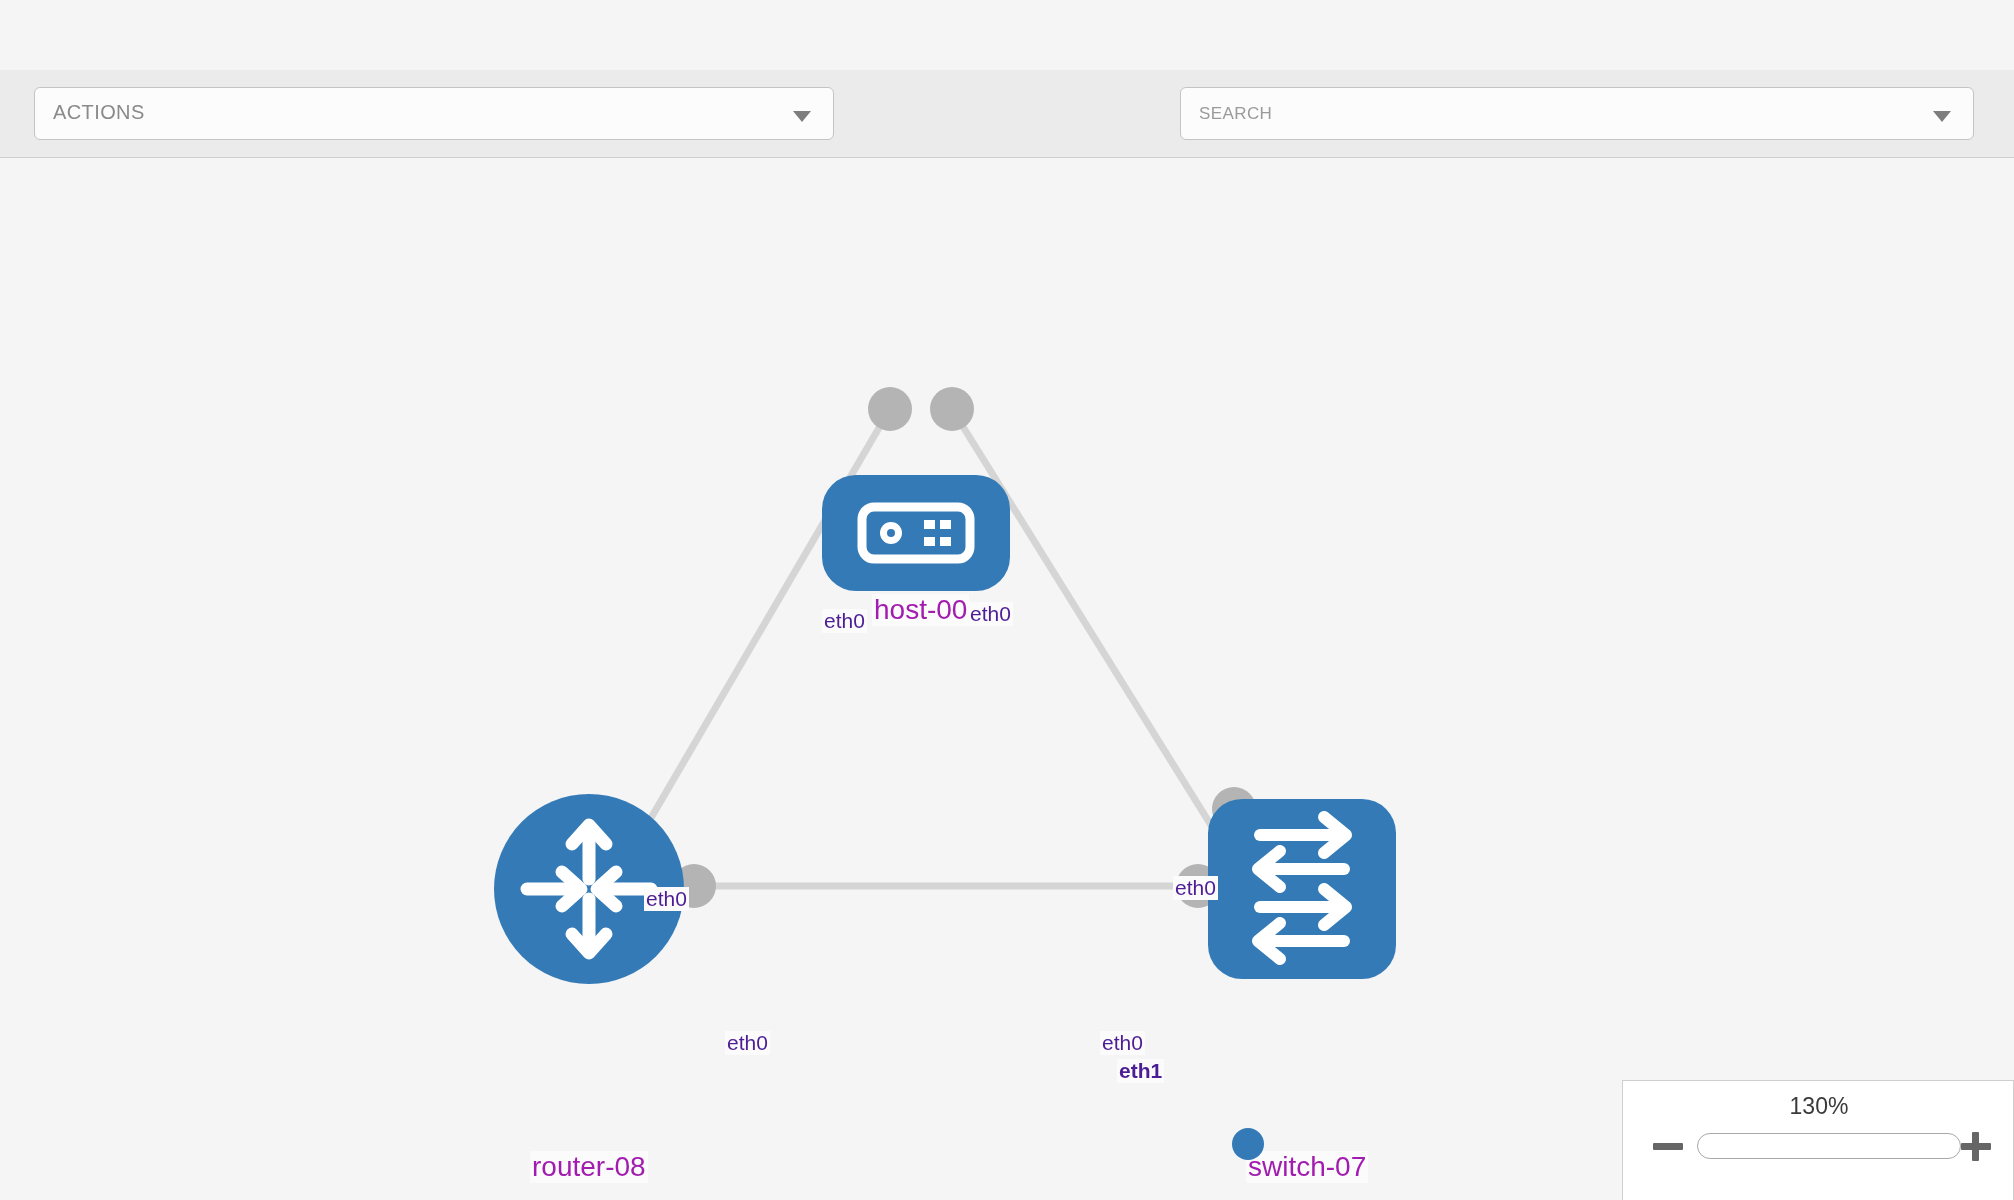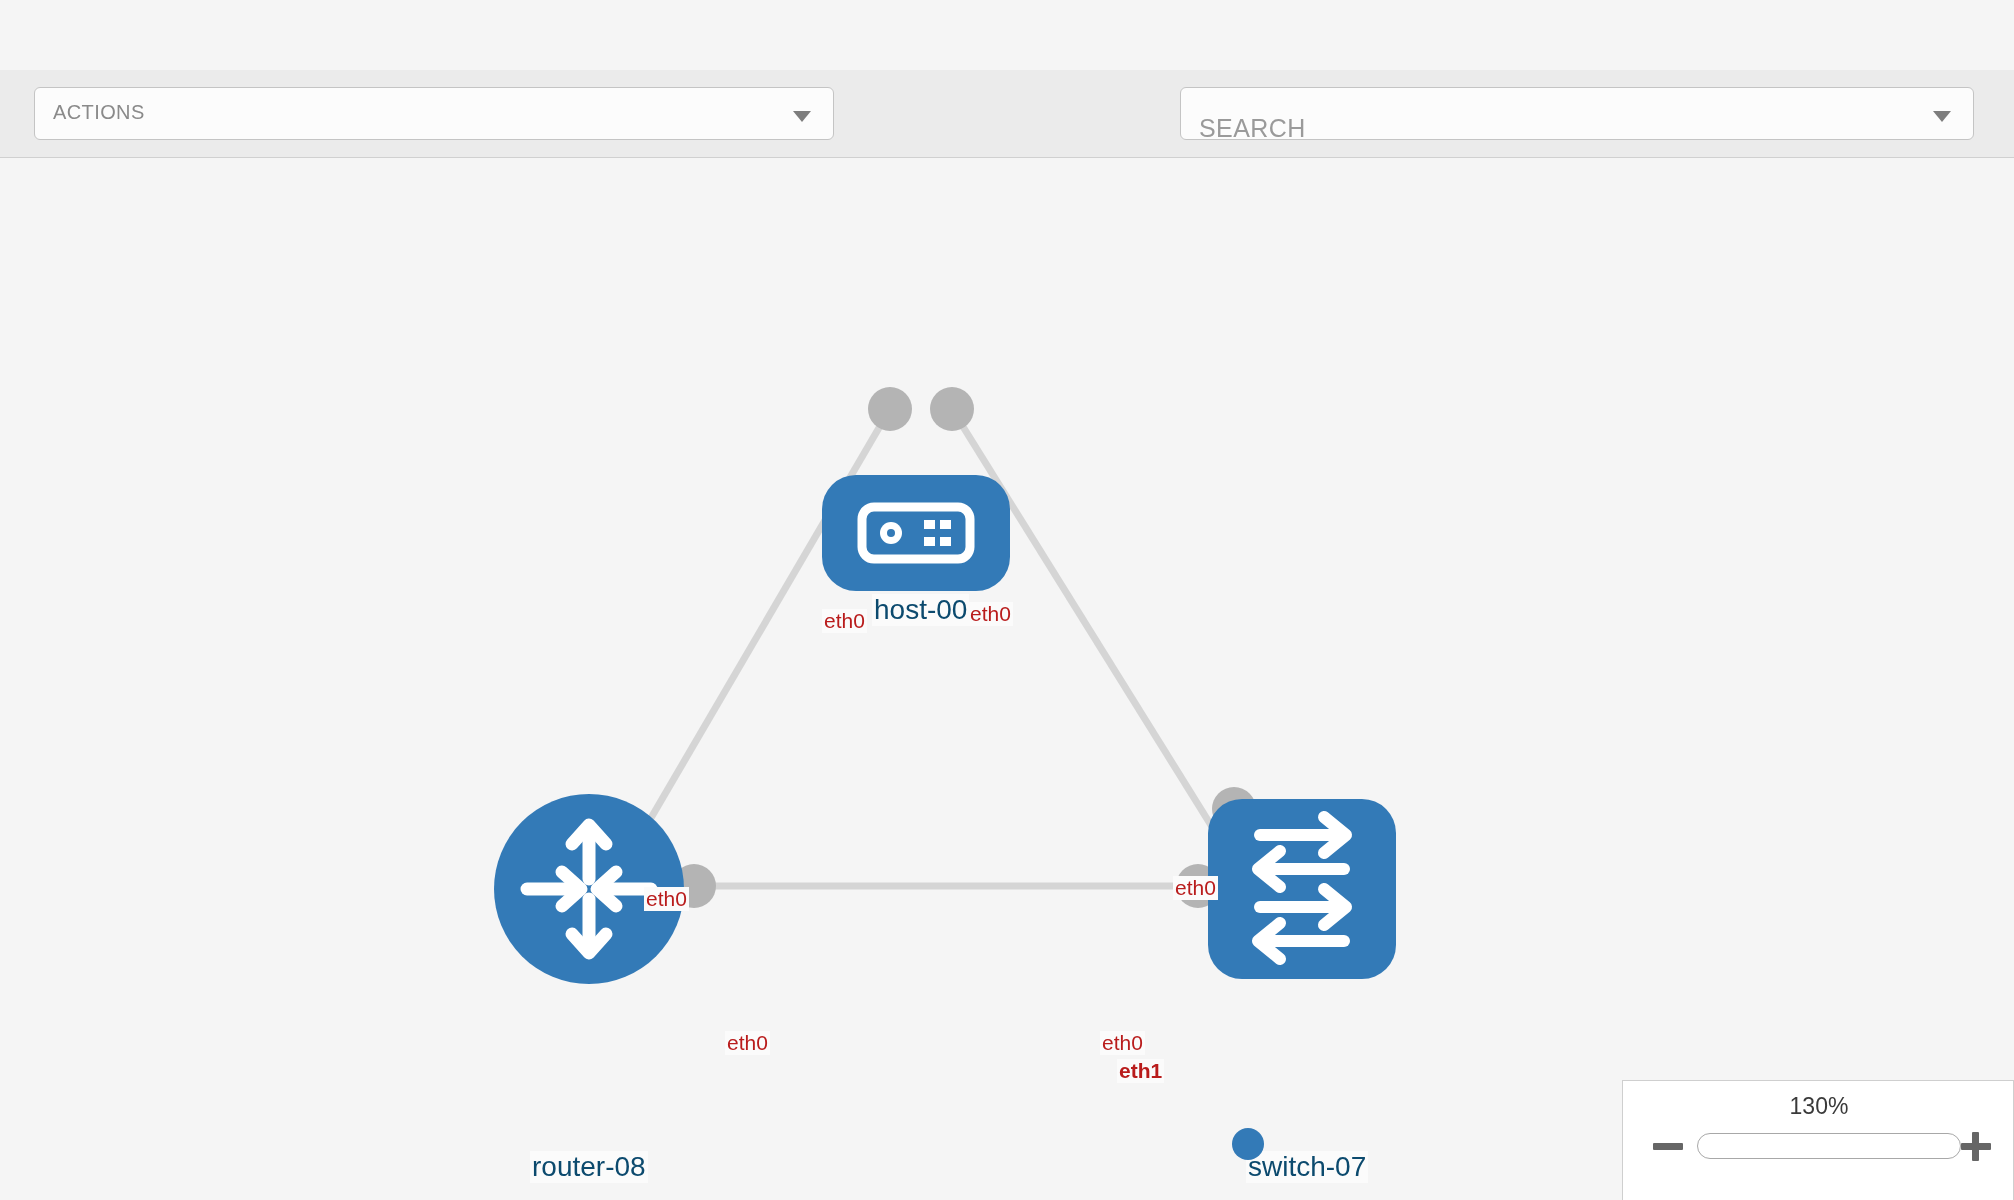--- a/index.html
+++ b/index.html
@@ -105,50 +105,50 @@
     position: absolute;
     left: 1180px; top: 17px;
     width: 794px; height: 53px;
     background: #fcfcfc;
     border: 1px solid #c4c4c4;
     border-radius: 6px;
     cursor: text;
   }
   .search-label {
     position: absolute;
-    left: 18px; top: 26px;
-    font-size: 25px;
+    left: 18px; top: 16px;
+    font-size: 17px;
     color: #9a9a9a;
     letter-spacing: 0.4px;
   }
 
   
   .canvas {
     position: absolute;
     top: 159px; left: 0;
     width: 2014px;
     height: 1041px;
     background: #f5f5f5;
     overflow: hidden;
   }
   .canvas svg { position: absolute; top: 0; left: 0; }
 
   
   .node-label {
     position: absolute;
     font-size: 28px;
-    color: #0c4a6e;
+    color: #a21caf;
     background: #fbfbfb;
     white-space: nowrap;
     padding: 0 2px;
   }
   .edge-label {
     position: absolute;
     font-size: 21px;
-    color: #b91c1c;
+    color: #4c1d95;
     background: #fbfbfb;
     white-space: nowrap;
     padding: 0 2px;
   }
 
   
   .zoom-panel {
     position: absolute;
     left: 1622px; top: 1080px;
     width: 392px; height: 156px;

